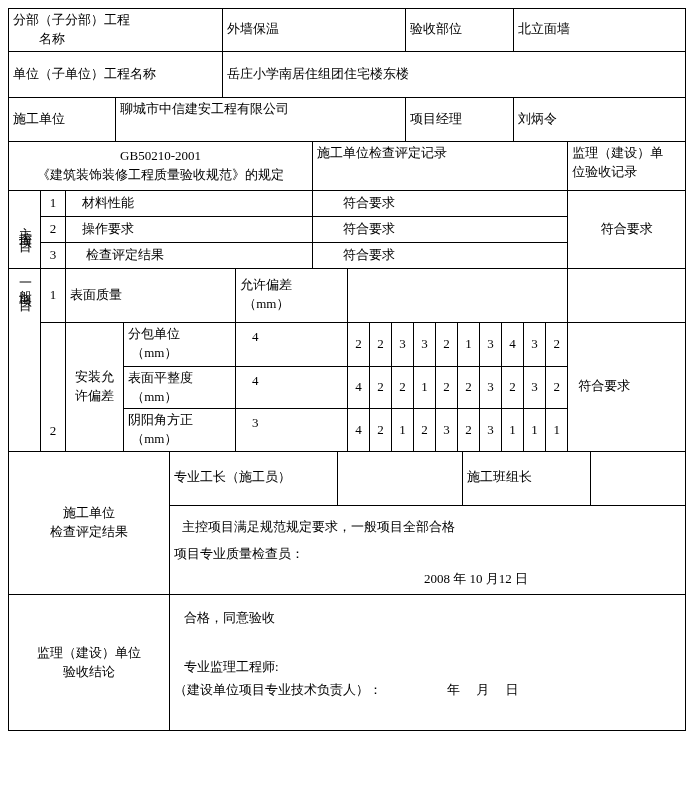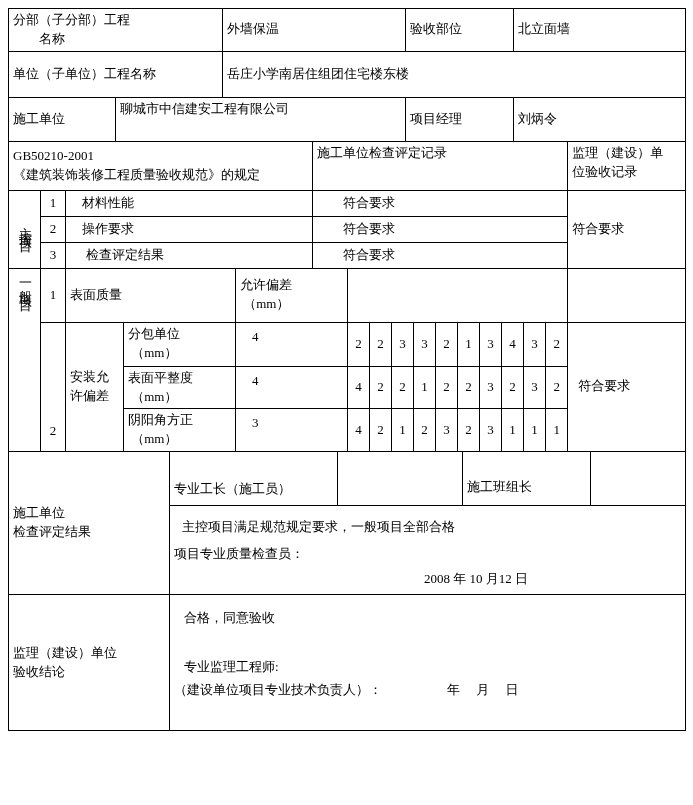--- a/index.html
+++ b/index.html
@@ -5,21 +5,21 @@
   html,body{margin:0;padding:0;background:#ffffff;}
   body{width:693px;height:805px;position:relative;
        font-family:"Liberation Serif","DejaVu Serif",serif;
        font-size:13px;color:#000;}
   .form{position:absolute;left:8px;top:8px;width:677px;}
   table{border-collapse:collapse;table-layout:fixed;width:677px;}
   table.band + table.band{margin-top:-1px;}
   td{border:1px solid #000;padding:2px 4px;vertical-align:middle;
      overflow:hidden;line-height:1.45;}
   .pre{white-space:pre-wrap;}
-  .ctr{}
+  .ctr{text-align:center;}
   .top{vertical-align:top;}
   .num{text-align:center;padding:0;}
   .vert{writing-mode:vertical-rl;text-orientation:upright;
         display:inline-block;letter-spacing:5px;}
   .vcell{text-align:center;}
   .indent30{padding-left:30px;}
   .indent16{padding-left:16px;}
   .indent20{padding-left:20px;}
   .result-text{margin-top:10px;padding-left:8px;}
   .inspector-line{margin-top:8px;}
@@ -178,23 +178,23 @@
       <col style="width:161px">
         <col style="width:168px">
         <col style="width:125px">
       <col style="width:128px">
         <col style="width:95px">
     </colgroup>
     <tbody>
         <tr style="height:54px">
       <td rowspan="2" class="pre ctr">施工单位
 检查评定结果</td>
-      <td style="vertical-align:bottom;padding-bottom:6px">专业工长（施工员）</td>
+      <td style="vertical-align:bottom;padding-bottom:18px">专业工长（施工员）</td>
       <td></td>
-      <td style="vertical-align:bottom;padding-bottom:8px">施工班组长</td>
+      <td style="vertical-align:bottom;padding-bottom:18px">施工班组长</td>
       <td></td>
     </tr>
     <tr style="height:89px">
       <td colspan="4" class="top">
         <div class="result-text">主控项目满足规范规定要求，一般项目全部合格</div>
         <div class="inspector-line">项目专业质量检查员：</div>
         <div class="date-line">2008 年 10 月12  日</div>
       </td>
     </tr>
     <tr style="height:136px">

